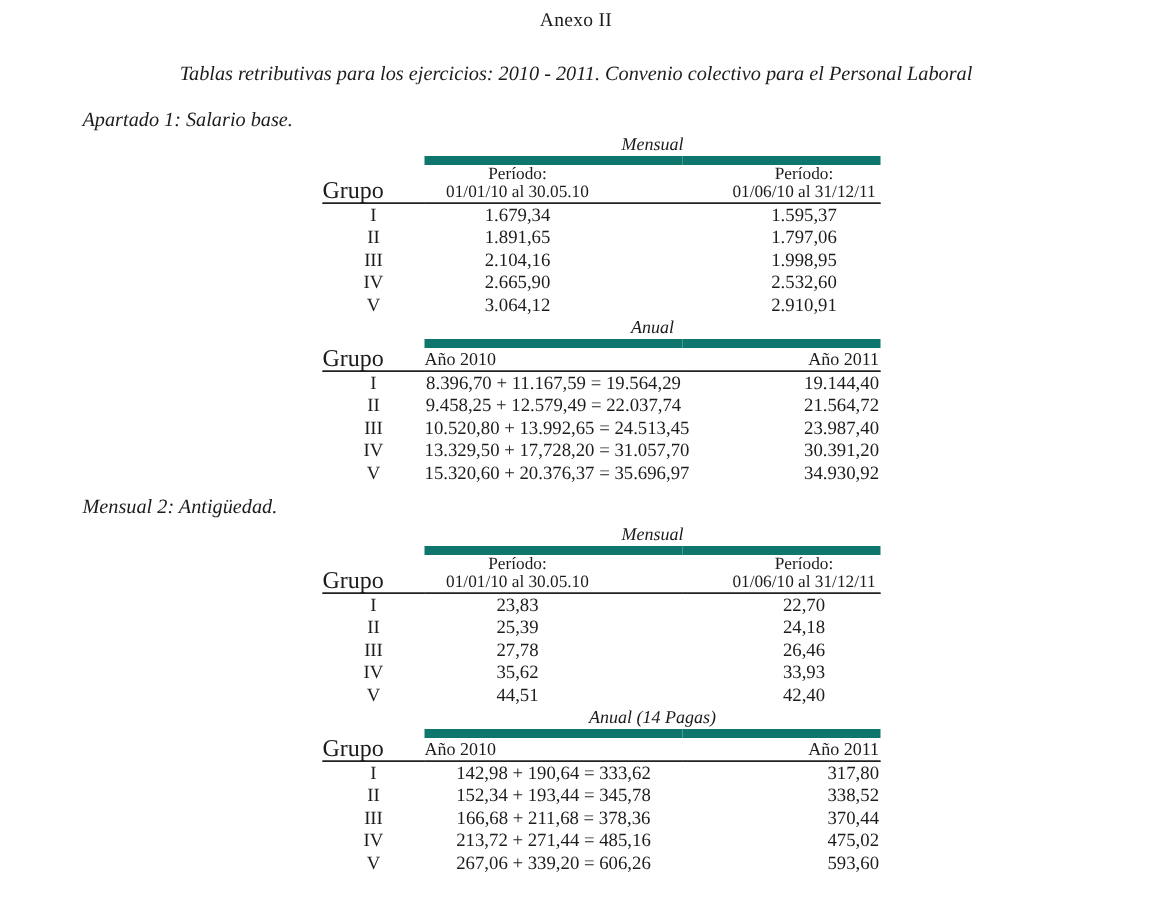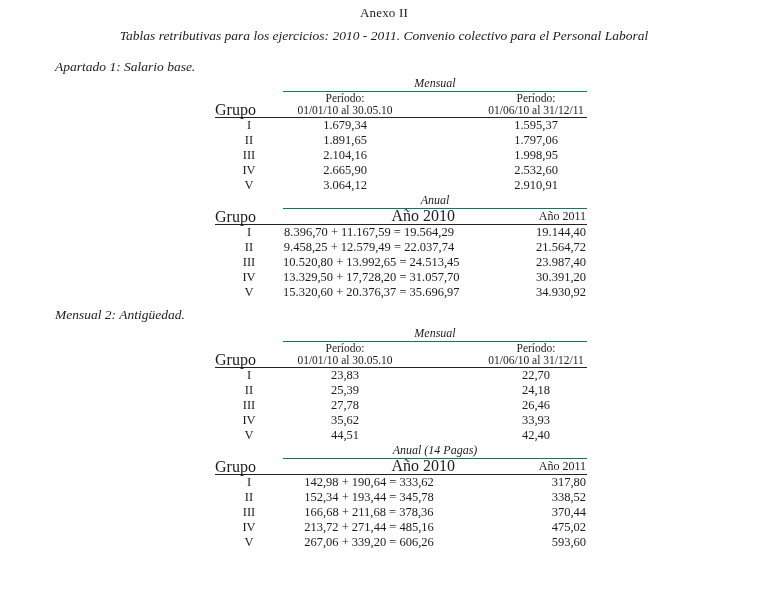--- a/index.html
+++ b/index.html
@@ -5,46 +5,46 @@
   * { margin:0; padding:0; box-sizing:border-box; }
   html,body { background:#ffffff; }
   body {
     width:768px; height:601px; overflow:hidden;
     font-family:"Liberation Serif","DejaVu Serif",serif;
     color:#1c1c1c;
   }
   .page { position:relative; width:768px; height:601px; background:#ffffff; }
 
   .doc-title   { padding-top:5px; text-align:center; font-size:13px; letter-spacing:.2px; }
-  .doc-subtitle{ margin-top:7px; text-align:center; font-style:italic; font-size:13.5px; }
+  .doc-subtitle{ margin-top:20px; text-align:center; font-style:italic; font-size:13.5px; }
   .sec-heading { font-style:italic; font-size:13.5px; margin-left:55px; }
   .sec-heading.first { margin-top:15px; margin-bottom:1px; }
   .sec-heading.second{ margin-top:7px;  margin-bottom:3px; }
 
   table.tbl {
     border-collapse:collapse; table-layout:fixed;
     width:372px; margin-left:215px;
   }
   col.c1{ width:68px; } col.c2{ width:172px; } col.c3{ width:132px; }
   td { padding:0; }
 
   
   td.span-blank { border:none; }
   td.span-h {
     text-align:center; font-style:italic; font-size:12px;
-    line-height:15px; border-bottom:1px solid #0f766e;
+    line-height:15px; border-bottom:6px solid #0f766e;
   }
   
 
   
   tr.hrow td { border-bottom:1px solid #222; vertical-align:bottom; }
   td.h { font-size:11.5px; line-height:12px; padding-bottom:1px; }
   td.h.grupo { text-align:left; font-size:16px; }
   td.h.per   { text-align:center; }
-  td.h.y2010 { text-align:right; font-size:16px; line-height:14px; }
+  td.h.y2010 { text-align:left; font-size:12px; line-height:14px; }
   td.h.y2011 { text-align:right;  font-size:12px; line-height:14px; padding-right:1px; }
   td.h.per.pc2 { padding-right:48px; }
   td.h.per.pc3 { padding-left:30px; }
 
   
   tbody.rows td { font-size:12.5px; line-height:15px; white-space:nowrap; }
   tbody.rows td:nth-child(1) { text-align:center; }
   tbody.rows-mensual td:nth-child(2){ text-align:center; padding-right:48px; }
   tbody.rows-mensual td:nth-child(3){ text-align:center; padding-left:30px; }
   tbody.rows-anual   td:nth-child(2){ text-align:center; }

